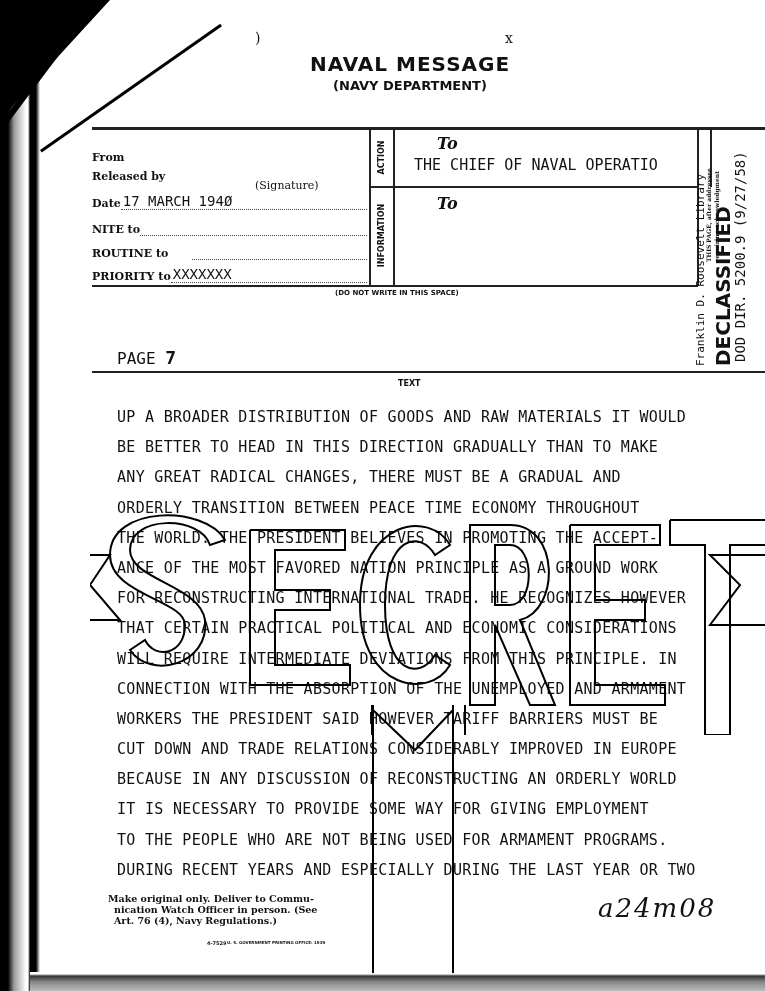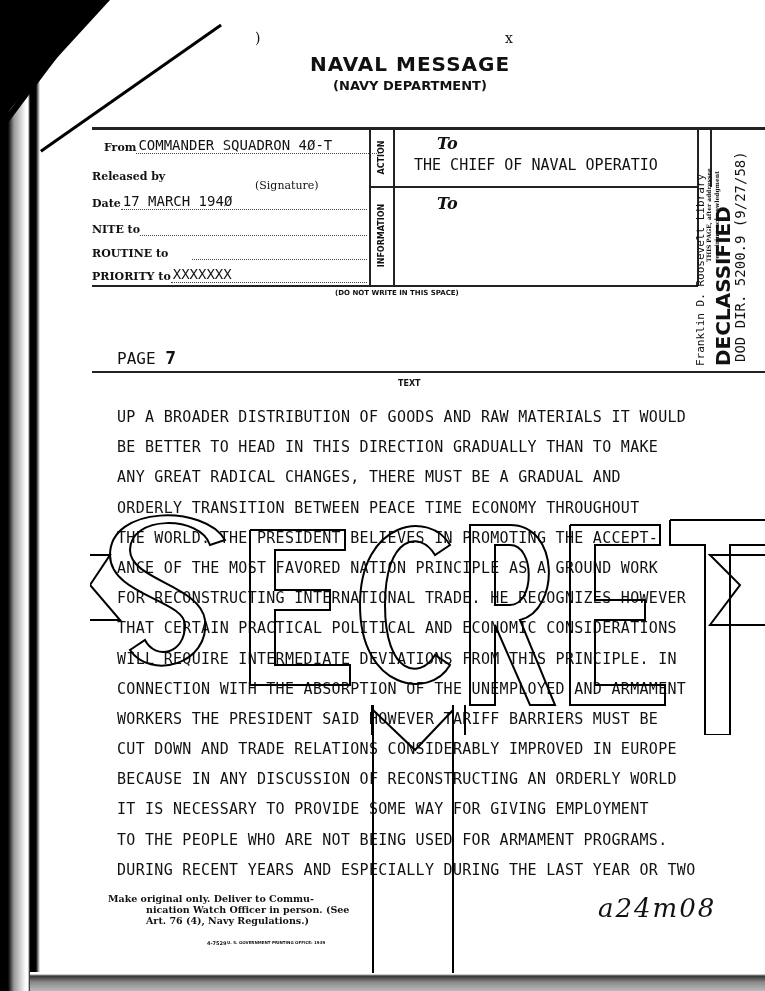--- a/index.html
+++ b/index.html
@@ -24,21 +24,21 @@
   .to-val { position:absolute; font-family:"DejaVu Sans Mono", monospace; font-size:15px; white-space:nowrap; }
   .dnw { position:absolute; left:335px; top:289px; font-family:"DejaVu Sans", sans-serif; font-weight:bold; font-size:7px; }
   .stamp { position:absolute; font-family:"DejaVu Sans Mono", monospace; transform:rotate(-90deg); transform-origin:left top; white-space:nowrap; }
   .page-no { position:absolute; left:117px; top:347px; font-family:"DejaVu Sans Mono", monospace; font-size:16px; }
   .text-rule { position:absolute; left:92px; top:371px; width:673px; height:2px; background:#222; }
   .text-lbl { position:absolute; left:398px; top:379px; font-family:"DejaVu Sans", sans-serif; font-weight:bold; font-size:8px; }
   .body-text { position:absolute; left:117px; top:402px; width:650px; font-family:"DejaVu Sans Mono", monospace; font-size:15px; line-height:30.2px; letter-spacing:0.3px; white-space:nowrap; }
   .body-text div { height:30.2px; }
   .secret-stamp { position:absolute; left:90px; top:505px; width:675px; height:230px; pointer-events:none; }
   .footer-note { position:absolute; left:108px; top:893px; font-family:"DejaVu Serif", serif; font-weight:bold; font-size:9.5px; line-height:11px; }
-  .footer-note div:nth-child(2), .footer-note div:nth-child(3) { padding-left:6px;margin-left:32px; }
+  .footer-note div:nth-child(2), .footer-note div:nth-child(3) { padding-left:6px; }
   .form-no { position:absolute; left:207px; top:940px; font-family:"DejaVu Sans", sans-serif; font-weight:bold; font-size:5px; }
   .gpo { position:absolute; left:227px; top:940px; font-family:"DejaVu Sans", sans-serif; font-weight:bold; font-size:4px; }
   .handwriting { position:absolute; left:598px; top:893px; font-family:"DejaVu Serif", serif; font-style:italic; font-size:26px; letter-spacing:2px; }
   .corner-marks { position:absolute; font-family:"DejaVu Serif", serif; font-size:14px; }
 </style>
 </head>
 <body>
 
 <div class="left-edge"></div>
 <div class="corner-dark"></div>
@@ -52,23 +52,22 @@
 <div class="subtitle">(NAVY DEPARTMENT)</div>
 
 <div class="hdr-top-line"></div>
 <div class="hdr-bottom-line"></div>
 <div class="v-line" style="left:369px;top:129px;height:157px;"></div>
 <div class="v-line" style="left:393px;top:129px;height:157px;"></div>
 <div class="h-line" style="left:369px;top:186px;width:330px;"></div>
 <div class="v-line" style="left:697px;top:129px;height:157px;"></div>
 <div class="v-line" style="left:710px;top:129px;height:58px;"></div>
 
-<div class="field" style="top:134px;margin-left:12px;">
+<div class="field" style="top:144px;">
   <span class="lbl">From</span>
-  <span class="val">COMMANDER SQUADRON 4Ø-T</span>
 </div>
 <div class="field" style="top:163px;">
   <span class="lbl">Released by</span>
 </div>
 <div class="sig">(Signature)</div>
 <div class="field" style="top:190px;">
   <span class="lbl">Date</span>
   <span class="val">17 MARCH 194Ø</span>
 </div>
 <div class="field" style="top:216px;">

